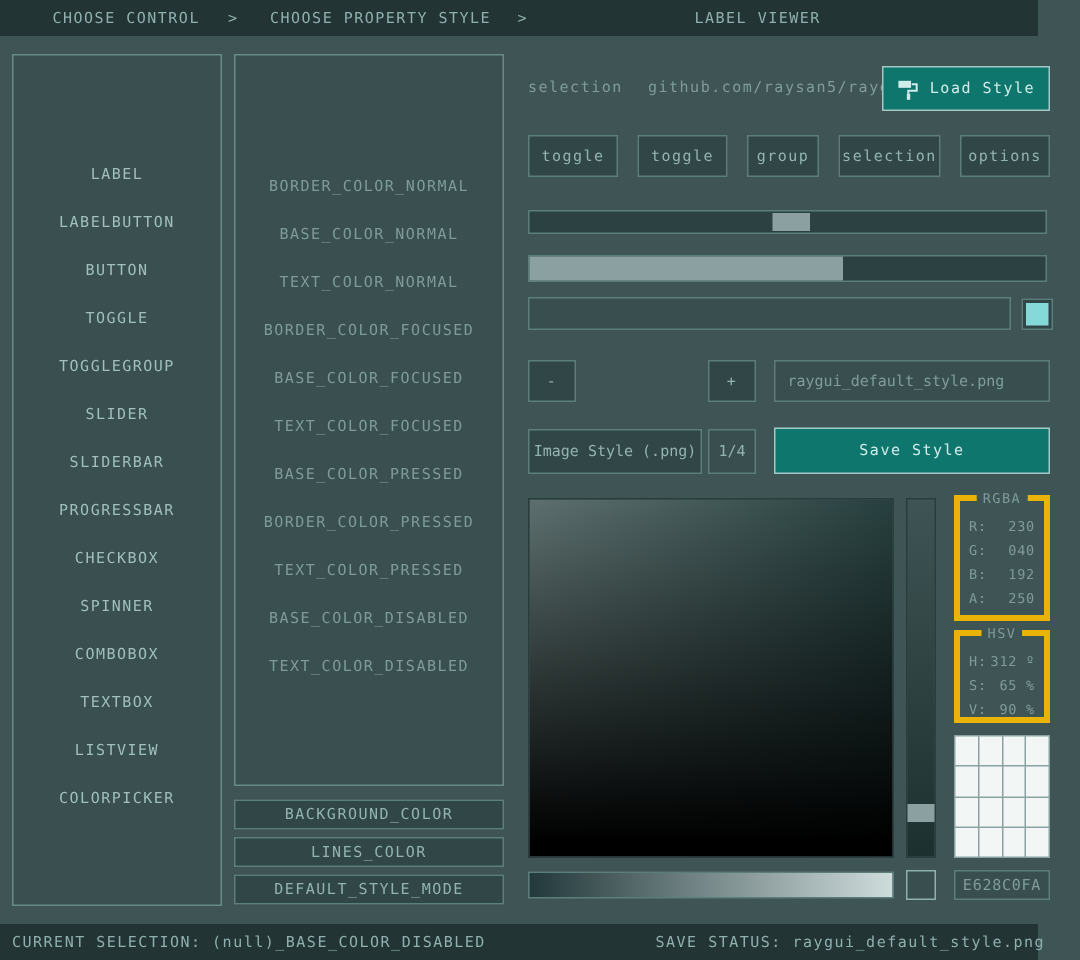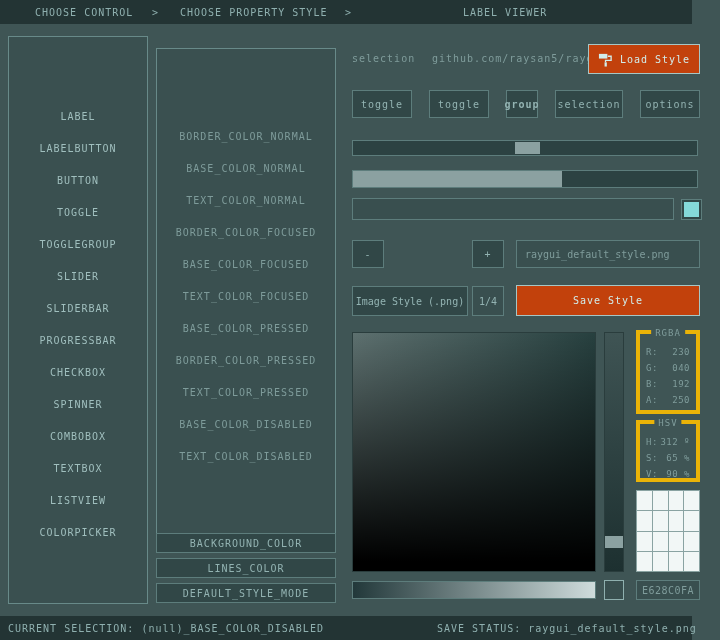--- a/index.html
+++ b/index.html
@@ -12,21 +12,21 @@
   .panel{position:absolute;border:1px solid #688a89;background:#3a5050;box-sizing:border-box;}
   .list{display:flex;flex-direction:column;padding-top:8px;justify-content:center;}
   .list-item{height:32px;display:flex;align-items:center;justify-content:center;
              font-size:10px;letter-spacing:1px;cursor:default;white-space:nowrap;}
   .ctrl-item{color:#a0bfbe;}
   .prop-item{color:#7e9b9a;}
   
   .btn{position:absolute;box-sizing:border-box;border:1px solid #5d7d7c;background:#314747;
        color:#93b3b2;font-size:10px;letter-spacing:1px;display:flex;align-items:center;
        justify-content:center;white-space:nowrap;cursor:pointer;}
-  .btn-bright{border-color:#a6c6c5;background:#c2410c;color:#d2ecea;}
+  .btn-bright{border-color:#a6c6c5;background:#0f766e;color:#d2ecea;}
   .box{position:absolute;box-sizing:border-box;border:1px solid #5d7d7c;background:#394f4f;}
   .lbl{position:absolute;font-size:10px;letter-spacing:1px;color:#7f9c9b;white-space:nowrap;}
   
   .toggle-row{position:absolute;left:352px;top:90px;width:348px;height:28px;
               display:flex;justify-content:space-between;}
   .toggle-row .tbtn{position:relative;height:28px;border:1px solid #5d7d7c;background:#314747;
         color:#93b3b2;font-size:10px;letter-spacing:1px;display:flex;align-items:center;
         justify-content:center;box-sizing:border-box;cursor:pointer;}
   
   .track{position:absolute;box-sizing:border-box;border:1px solid #5d7d7c;background:#2c4242;}
@@ -84,21 +84,21 @@
     <div class="list-item ctrl-item">SLIDERBAR</div>
     <div class="list-item ctrl-item">PROGRESSBAR</div>
     <div class="list-item ctrl-item">CHECKBOX</div>
     <div class="list-item ctrl-item">SPINNER</div>
     <div class="list-item ctrl-item">COMBOBOX</div>
     <div class="list-item ctrl-item">TEXTBOX</div>
     <div class="list-item ctrl-item">LISTVIEW</div>
     <div class="list-item ctrl-item">COLORPICKER</div>
   </div>
 
-  <div class="panel list" style="left:156px;top:48px;width:180px;height:488px;">
+  <div class="panel list" style="left:156px;top:36px;width:180px;height:488px;">
     <div class="list-item prop-item">BORDER_COLOR_NORMAL</div>
     <div class="list-item prop-item">BASE_COLOR_NORMAL</div>
     <div class="list-item prop-item">TEXT_COLOR_NORMAL</div>
     <div class="list-item prop-item">BORDER_COLOR_FOCUSED</div>
     <div class="list-item prop-item">BASE_COLOR_FOCUSED</div>
     <div class="list-item prop-item">TEXT_COLOR_FOCUSED</div>
     <div class="list-item prop-item">BASE_COLOR_PRESSED</div>
     <div class="list-item prop-item">BORDER_COLOR_PRESSED</div>
     <div class="list-item prop-item">TEXT_COLOR_PRESSED</div>
     <div class="list-item prop-item">BASE_COLOR_DISABLED</div>
@@ -118,21 +118,21 @@
         <path d="M10.5 4.5 H14 V9 H8 V11" stroke="#d2ecea" stroke-width="1.4" fill="none"></path>
         <rect x="7" y="11" width="2.4" height="4.5" fill="#d2ecea"></rect>
       </svg>
     </span>
     <span>Load Style</span>
   </div>
 
   <div class="toggle-row">
     <div class="tbtn" style="width:60px;">toggle</div>
     <div class="tbtn" style="width:60px;">toggle</div>
-    <div class="tbtn" style="width:32px;font-weight:bold;">group</div>
+    <div class="tbtn" style="width:48px;">group</div>
     <div class="tbtn" style="width:68px;">selection</div>
     <div class="tbtn" style="width:60px;">options</div>
   </div>
 
   <div class="track" style="left:352px;top:140px;width:346px;height:16px;">
     <div class="handle" style="left:162px;top:1px;width:25px;height:12px;"></div>
   </div>
 
   <div class="track" style="left:352px;top:170px;width:346px;height:18px;">
     <div class="fill" style="width:209px;"></div>

